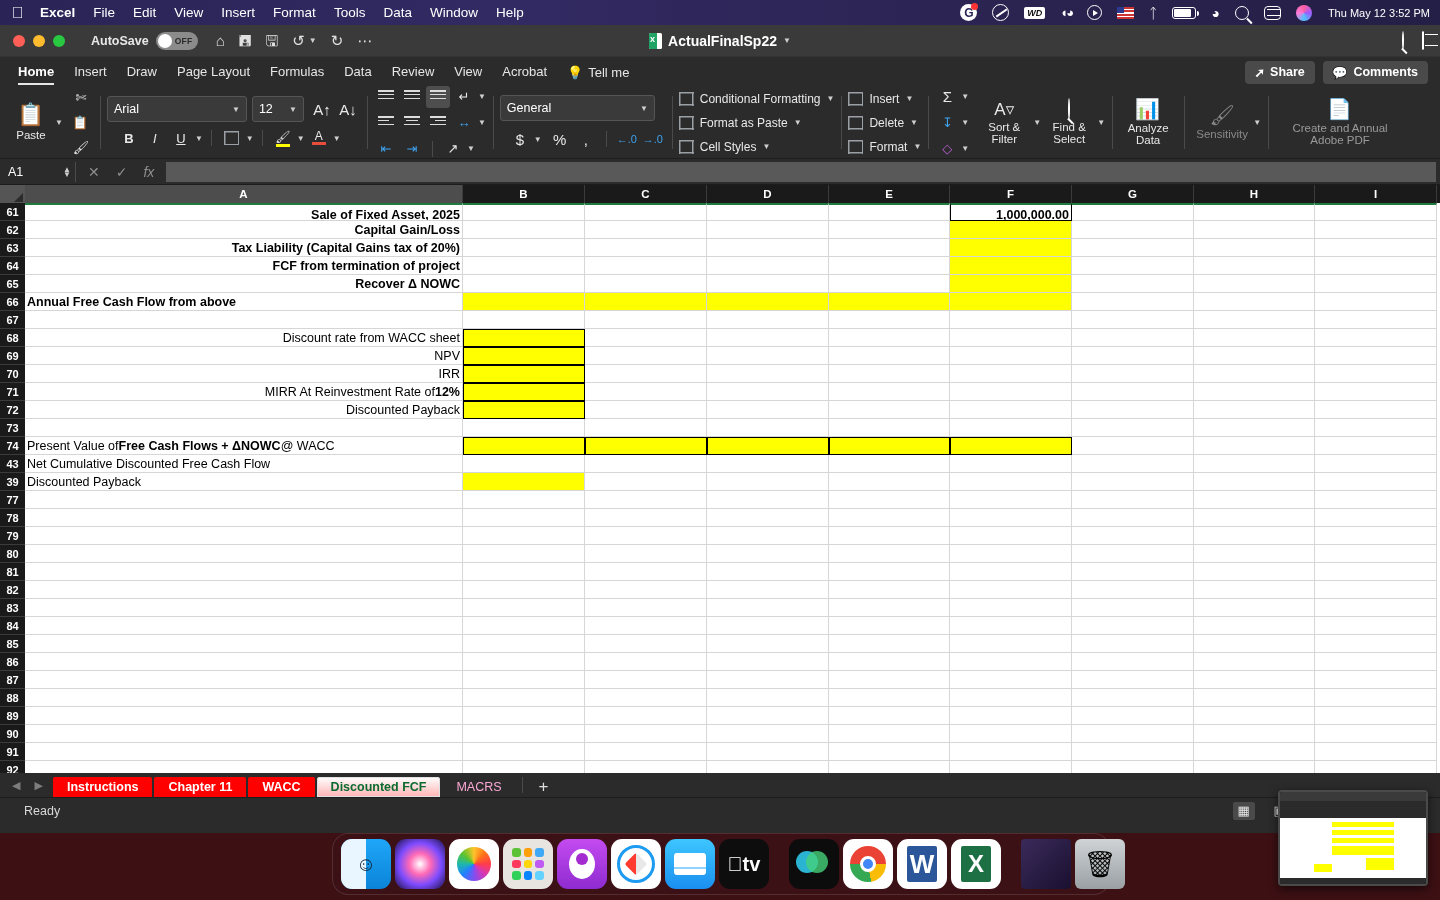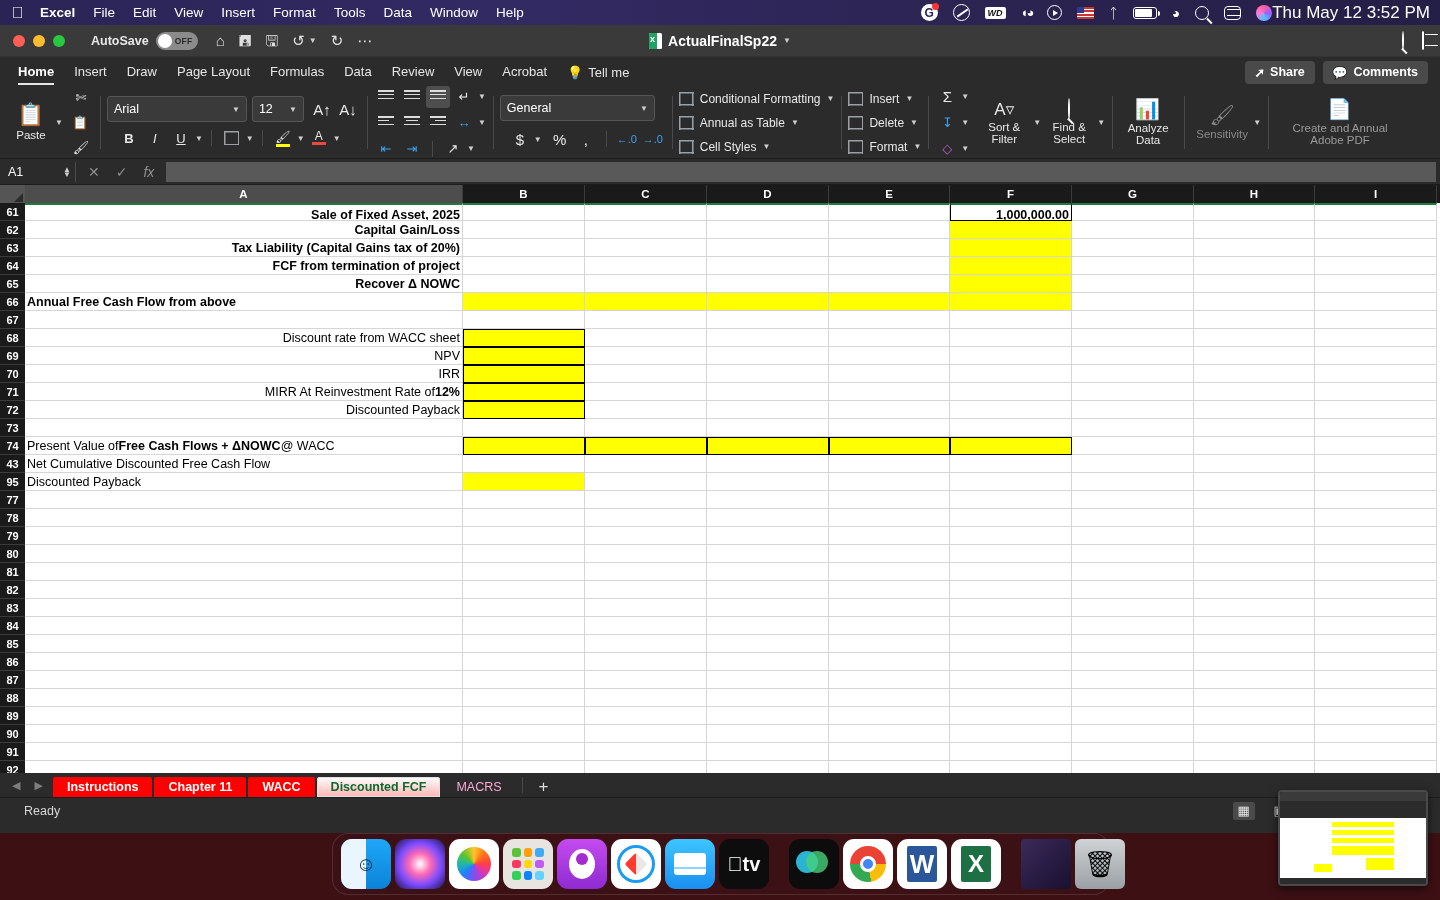--- a/index.html
+++ b/index.html
@@ -19,21 +19,21 @@
     font-size: 13.5px;
   }
   #menubar .apple { margin: 0 16px 0 12px; font-size: 16px; line-height: 1; }
   #menubar .mi { margin-right: 18px; white-space: nowrap; }
   #menubar .mi.bold { font-weight: bold; }
   #menubar .right { margin-left: auto; display: flex; align-items: center; padding-right: 10px; }
   #menubar .right .si {
     margin-left: 15px; display: flex; align-items: center; justify-content: center;
     height: 20px; color: #fff;
   }
-  .clock { font-size: 17px; white-space: nowrap; }
+  .clock { margin-left: 16px; font-size: 11px; white-space: nowrap; }
 
   
   .ic-g { width:17px;height:17px;border-radius:50%;background:#fff;position:relative;color:#2a2456;
           font-size:12px;font-weight:bold;display:flex;align-items:center;justify-content:center;}
   .ic-g::after{content:"";position:absolute;top:-1px;right:-1px;width:7px;height:7px;border-radius:50%;background:#f33;}
   .ic-cc { width:17px;height:17px;border:1.6px solid #fff;border-radius:50%;position:relative;}
   .ic-cc::after{content:"";position:absolute;left:2px;top:7px;width:13px;height:1.6px;background:#fff;transform:rotate(-35deg);}
   .ic-wd { background:#fff;color:#111;font-weight:bold;font-size:9px;padding:1px 3px;border-radius:2px;font-style:italic;}
   .ic-w { font-size:13px; letter-spacing:-2px; }
   .ic-play{ width:15px;height:15px;border:1.6px solid #fff;border-radius:50%;position:relative;}
@@ -527,21 +527,21 @@
 
     <div class="rgroup">
       <div class="stack" style="align-items:flex-start;gap:3px">
         <div class="menuitem">
           <span class="mini-icon grid-ic"></span>
           <span>Conditional Formatting</span>
           <span class="chev">▼</span>
         </div>
         <div class="menuitem">
           <span class="mini-icon grid-ic"></span>
-          <span>Annual as Table</span>
+          <span>Format as Paste</span>
           <span class="chev">▼</span>
         </div>
         <div class="menuitem">
           <span class="mini-icon grid-ic"></span>
           <span>Cell Styles</span>
           <span class="chev">▼</span>
         </div>
       </div>
     </div>
 
@@ -659,21 +659,21 @@
           <div class="rhcell">66</div>
           <div class="rhcell">67</div>
           <div class="rhcell">68</div>
           <div class="rhcell">69</div>
           <div class="rhcell">70</div>
           <div class="rhcell">71</div>
           <div class="rhcell">72</div>
           <div class="rhcell">73</div>
           <div class="rhcell">74</div>
           <div class="rhcell">43</div>
-          <div class="rhcell">95</div>
+          <div class="rhcell">39</div>
           <div class="rhcell">77</div>
           <div class="rhcell">78</div>
           <div class="rhcell">79</div>
           <div class="rhcell">80</div>
           <div class="rhcell">81</div>
           <div class="rhcell">82</div>
           <div class="rhcell">83</div>
           <div class="rhcell">84</div>
           <div class="rhcell">85</div>
           <div class="rhcell">86</div>

